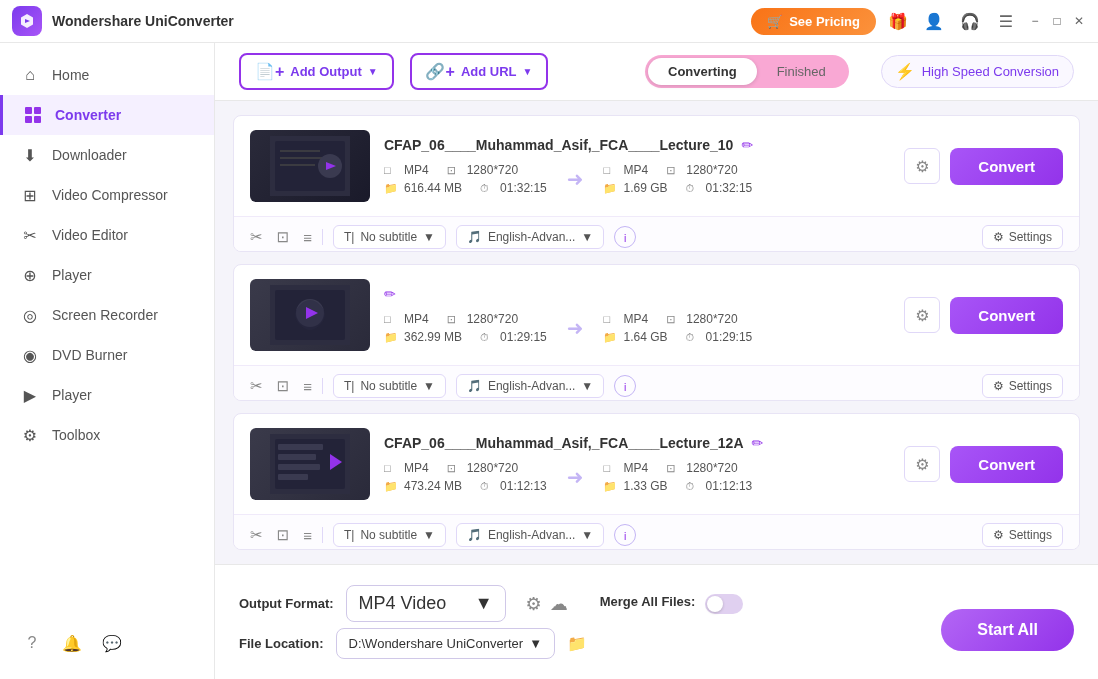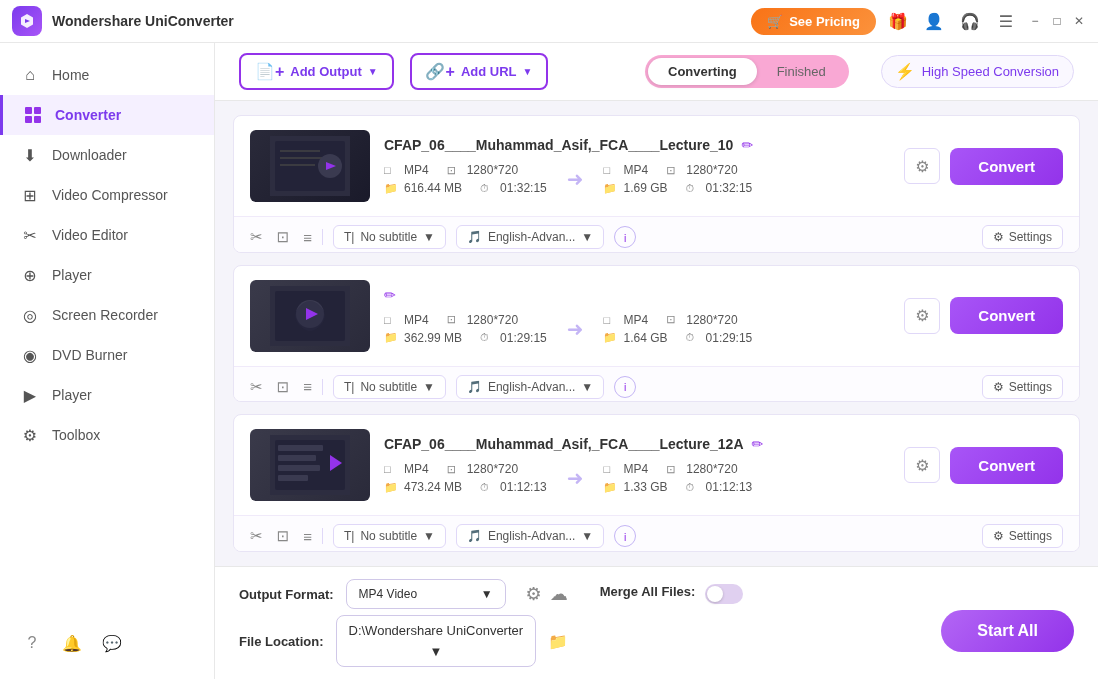--- a/index.html
+++ b/index.html
@@ -73,27 +73,27 @@
     .file-card-bottom { display: flex; align-items: center; gap: 10px; padding: 8px 16px; border-top: 1px solid #f0eafa; background: #fdfcff; }
     .card-bottom-icons { display: flex; align-items: center; gap: 14px; }
     .card-icon { color: #888; cursor: pointer; font-size: 15px; }
     .separator { width: 1px; height: 16px; background: #e0d8f8; }
     .subtitle-select { display: flex; align-items: center; gap: 6px; padding: 4px 10px; border: 1px solid #e0d8f8; border-radius: 6px; font-size: 12px; color: #555; cursor: pointer; background: #fff; }
     .audio-select { display: flex; align-items: center; gap: 6px; padding: 4px 10px; border: 1px solid #e0d8f8; border-radius: 6px; font-size: 12px; color: #555; cursor: pointer; background: #fff; }
     .info-btn { width: 22px; height: 22px; border-radius: 50%; border: 1px solid #c4b5f5; display: flex; align-items: center; justify-content: center; color: #9333ea; font-size: 11px; cursor: pointer; }
     .settings-btn-sm { display: flex; align-items: center; gap: 5px; padding: 4px 10px; border: 1px solid #e0d8f8; border-radius: 6px; font-size: 12px; color: #555; cursor: pointer; background: #fff; margin-left: auto; }
 
     
-    .bottom-bar { background: #fff; border-top: 1px solid #e8e8e8; padding: 12px 24px; display: flex; align-items: center; gap: 35px; flex-shrink: 0; }
+    .bottom-bar { background: #fff; border-top: 1px solid #e8e8e8; padding: 20px 24px; display: flex; align-items: center; gap: 35px; flex-shrink: 0; }
     .bottom-label { font-size: 13px; font-weight: 600; color: #333; }
-    .format-select { display: flex; align-items: center; gap: 6px; padding: 7px 12px; border: 1px solid #d0c8e8; border-radius: 8px; font-size: 12px; color: #333; cursor: pointer; background: #fff; min-width: 160px; justify-content: space-between; }
+    .format-select { display: flex; align-items: center; gap: 6px; padding: 7px 12px; border: 1px solid #d0c8e8; border-radius: 8px; font-size: 18px; color: #333; cursor: pointer; background: #fff; min-width: 160px; justify-content: space-between; }
     .merge-toggle { display: flex; gap: 10px; margin-left: 20px; }
     .toggle-switch { width: 38px; height: 20px; background: #e0d0f0; border-radius: 10px; position: relative; cursor: pointer; }
     .toggle-knob { width: 16px; height: 16px; background: #fff; border-radius: 50%; position: absolute; top: 2px; left: 2px; box-shadow: 0 1px 3px rgba(0,0,0,0.2); }
-    .location-select { display: flex; align-items: center; gap: 6px; padding: 7px 12px; border: 1px solid #d0c8e8; border-radius: 8px; font-size: 13px; color: #333; cursor: pointer; background: #fff; min-width: 200px; justify-content: space-between; flex-direction: column; }
+    .location-select { display: flex; align-items: center; gap: 6px; padding: 7px 12px; border: 1px solid #d0c8e8; border-radius: 8px; font-size: 13px; color: #333; cursor: pointer; background: #fff; min-width: 200px; justify-content: space-between; }
     .folder-icon { color: #888; cursor: pointer; font-size: 16px; }
     .start-all-btn { margin-left: auto; background: linear-gradient(135deg, #b366f5, #9333ea); color: #fff; border: none; border-radius: 24px; padding: 12px 36px; font-size: 16px; font-weight: 700; cursor: pointer; margin-top: 16px; }
 
     .bottom-rows { display: flex; flex-direction: column; gap: 6px; flex: 1; }
     .bottom-row { display: flex; align-items: center; gap: 12px; }
 
     
     .file-list::-webkit-scrollbar { width: 6px; }
     .file-list::-webkit-scrollbar-track { background: #f0eafa; }
     .file-list::-webkit-scrollbar-thumb { background: #c4b5f5; border-radius: 3px; }

